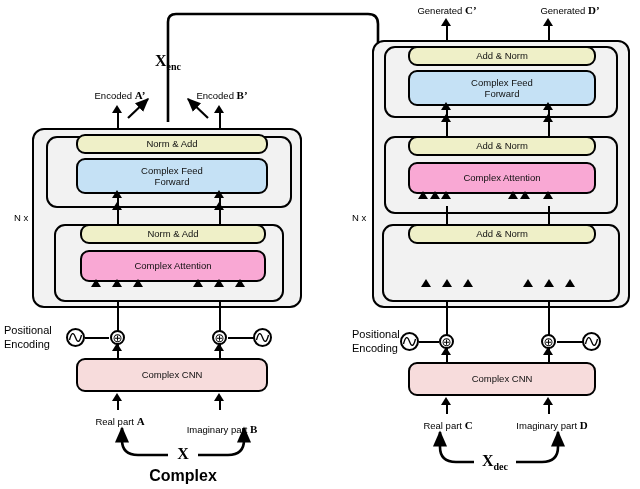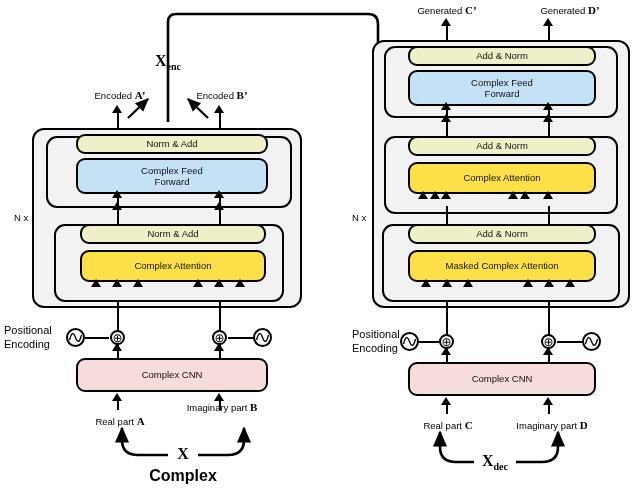--- a/index.html
+++ b/index.html
@@ -16,21 +16,21 @@
     box-sizing:border-box;
   }
 
   
   .blk{
     position:absolute;box-sizing:border-box;border:2.5px solid #000;border-radius:9px;
     display:flex;align-items:center;justify-content:center;text-align:center;
     font-size:9.5px;color:#111;line-height:1.18;padding:0 4px;
   }
   .blk.norm{background:#eff0c8;}
-  .blk.attn{background:#fde047;}
+  .blk.attn{background:#f9a8d4;}
   .blk.ff{background:#c5e1f5;}
   .blk.cnn{background:#f7dcdc;}
 
   
   .vline{position:absolute;background:#000;width:2.6px;}
   .hline{position:absolute;background:#000;height:2.6px;}
 
   .arrowup{
     position:absolute;width:0;height:0;
     border-left:5px solid transparent;border-right:5px solid transparent;
@@ -213,21 +213,21 @@
   <div class="blk cnn" style="left:76px;top:358px;width:192px;height:34px;">Complex CNN</div>
 
   <div class="vline" style="left:116.7px;top:399px;height:11px;"></div>
   <div class="arrowup" style="left:112px;top:393px;"></div>
   <div class="vline" style="left:218.7px;top:399px;height:11px;"></div>
   <div class="arrowup" style="left:214px;top:393px;"></div>
 
   <div class="lbl c" style="left:120px;top:415px;">
     <span>Real part</span>
     <span class="mathb" style="font-size:11px;">A</span></div>
-  <div class="lbl c" style="left:222px;top:401px;">
+  <div class="lbl c" style="left:222px;top:423px;">
     <span>Imaginary part</span>
     <span class="mathb" style="font-size:11px;">B</span></div>
 
   <div class="bigvar" style="left:183px;top:445px;">X</div>
 
   <div class="title" style="left:183px;top:467px;">Complex</div>
 
   <div class="lbl c" style="left:447px;top:4px;">
     <span>Generated</span>
     <span class="mathb" style="font-size:11px;">C’</span></div>
@@ -269,21 +269,20 @@
 
   <div class="arrowup" style="left:418px;top:191px;"></div>
   <div class="arrowup" style="left:430px;top:191px;"></div>
   <div class="arrowup" style="left:441px;top:191px;"></div>
   <div class="arrowup" style="left:508px;top:191px;"></div>
   <div class="arrowup" style="left:520px;top:191px;"></div>
   <div class="arrowup" style="left:543px;top:191px;"></div>
 
   <div class="blk norm" style="left:408px;top:224px;width:188px;height:20px;">Add &amp; Norm</div>
 
-  <div class="blk attn" style="left:408px;top:250px;width:188px;height:32px;">Masked Complex Attention</div>
 
   <div class="vline" style="left:445.7px;top:206px;height:20px;"></div>
   <div class="vline" style="left:547.7px;top:206px;height:20px;"></div>
 
   <div class="arrowup" style="left:421px;top:279px;"></div>
   <div class="arrowup" style="left:442px;top:279px;"></div>
   <div class="arrowup" style="left:463px;top:279px;"></div>
   <div class="arrowup" style="left:523px;top:279px;"></div>
   <div class="arrowup" style="left:544px;top:279px;"></div>
   <div class="arrowup" style="left:565px;top:279px;"></div>

